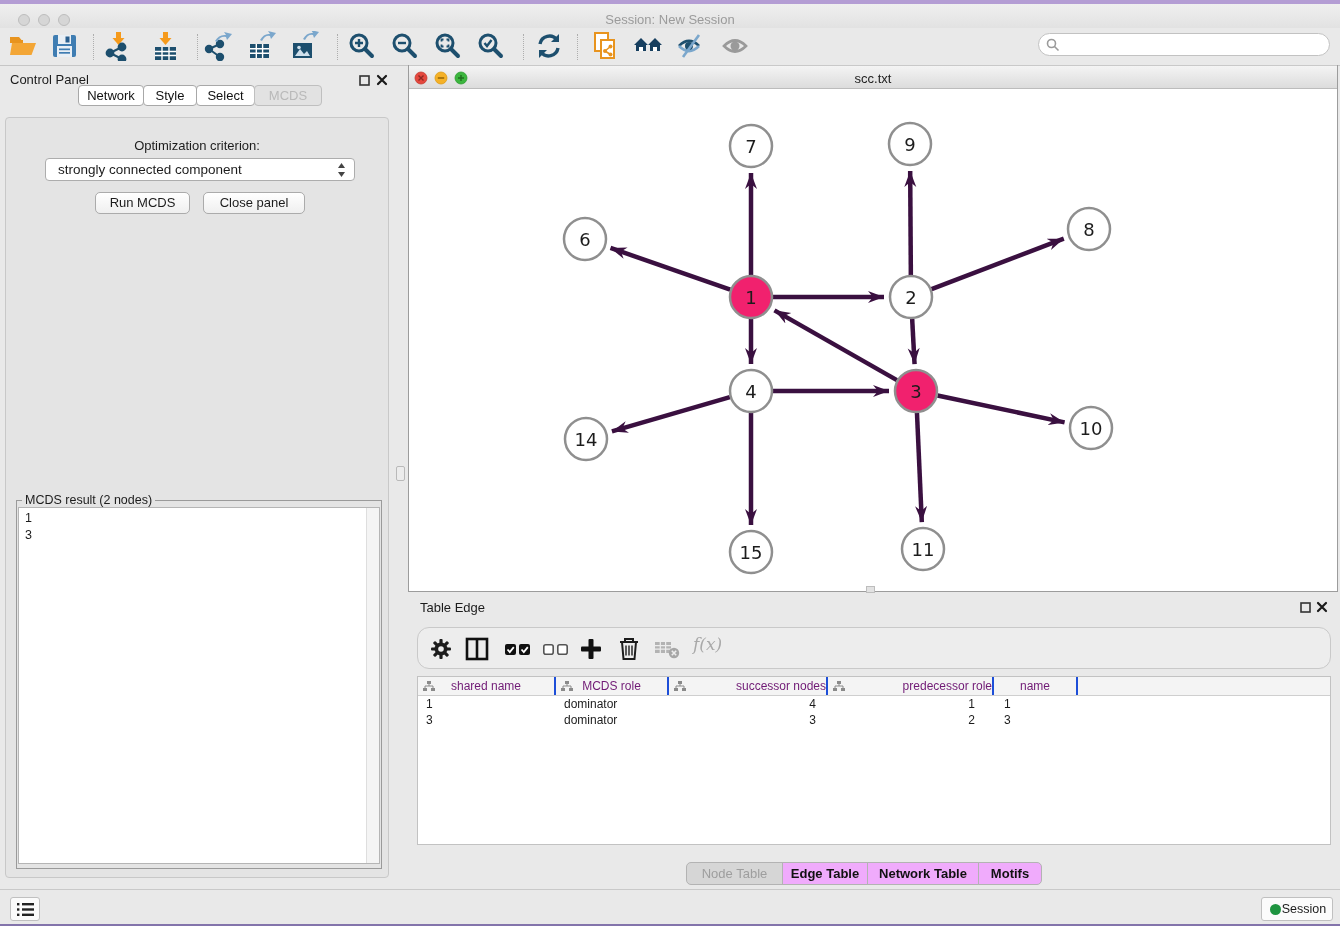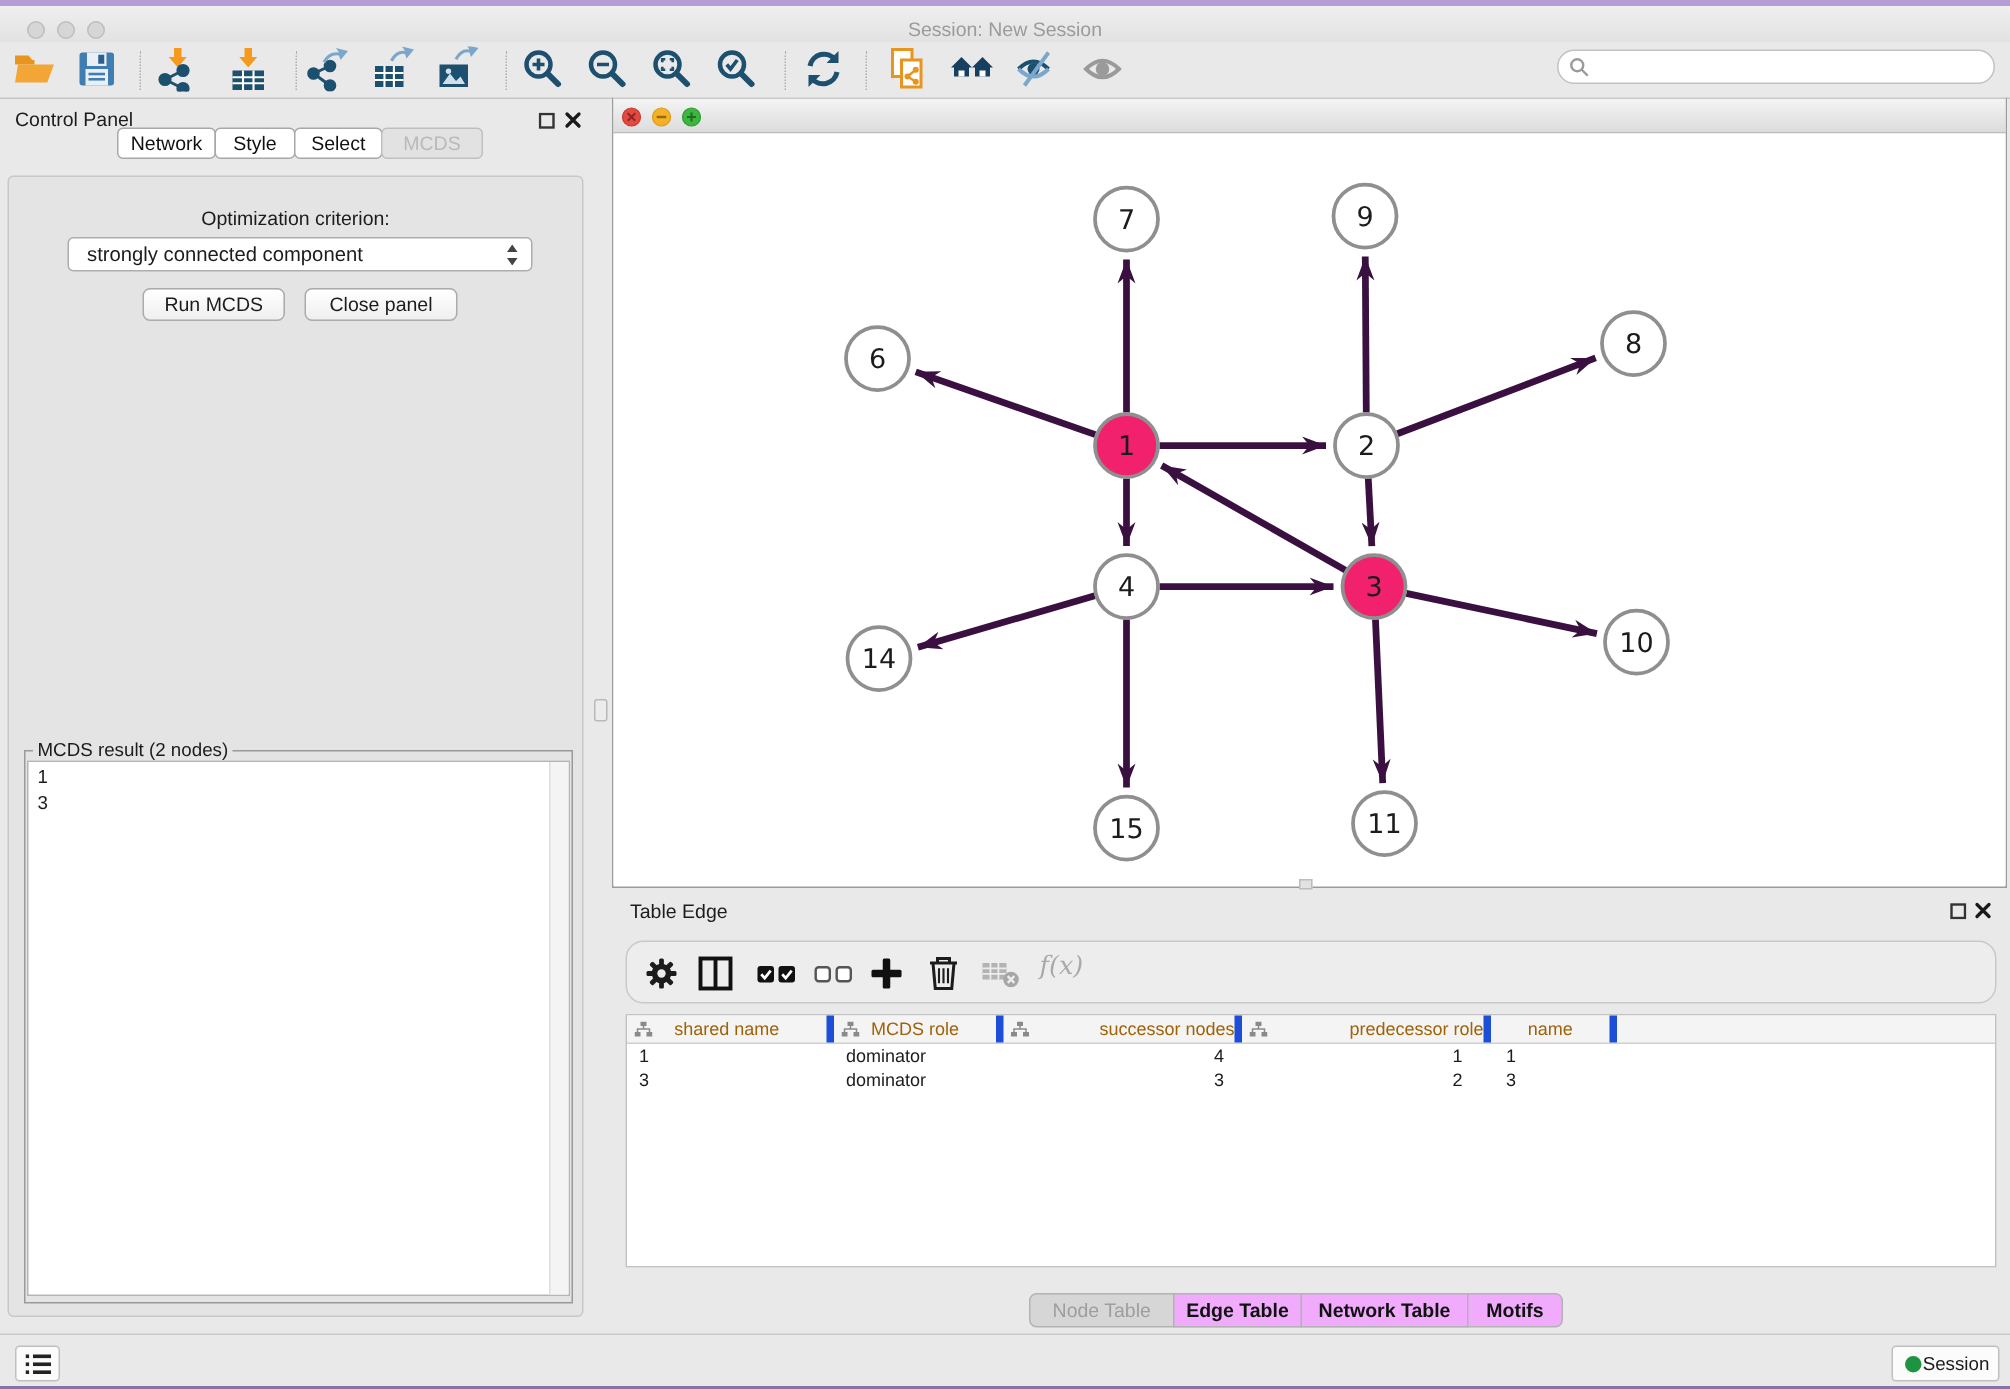--- a/index.html
+++ b/index.html
@@ -60,22 +60,22 @@
   .split-handle-bottom { top:586px; left:866px; width:9px; height:7px; background:#e2e2e2; border:1px solid #bdbdbd; }
 
   
   .tp-title { top:600px; left:420px; font-size:13px; }
   .tp-toolbar { top:627px; left:417px; width:914px; height:42px; background:#ededed;
                 border:1px solid #c9c9c9; border-radius:12px; }
   .tp-toolbar .ticon { position:absolute; top:8px; }
   .fx { font-family:"DejaVu Serif", serif; font-style:italic; font-size:17px; color:#a9a9a9; }
   .tp-tablebox { top:676px; left:417px; width:914px; height:169px; background:#fff; border:1px solid #c2c2c2; }
   .tp-header { display:flex; height:19px; background:#f4f4f4; border-bottom:1px solid #cfcfcf; }
-  .tp-hcell { position:relative; border-right:5px solid #1d4ed8; font-size:12px; text-align:center;
-              line-height:18px; color:#a16207; }
+  .tp-hcell { position:relative; border-right:2px solid #1d4ed8; font-size:12px; text-align:center;
+              line-height:18px; color:#701a75; }
   .tp-hcell svg { position:absolute; left:5px; top:4px; }
   .tr { display:flex; height:16px; font-size:12px; line-height:16px; }
   .td { overflow:hidden; white-space:nowrap; }
   .c0 { width:138px; padding-left:8px; }
   .c1 { width:113px; padding-left:8px; }
   .c2 { width:159px; padding-right:12px; text-align:right; }
   .c3 { width:166px; padding-right:19px; text-align:right; }
   .c4 { width:84px; padding-left:10px; }
   .tp-tabs { top:862px; left:687px; display:flex; }
   .tp-tab { height:23px; line-height:21px; font-size:13px; font-weight:bold; text-align:center; background:#f0abfc;
@@ -278,20 +278,21 @@
 <div class="abs net-win">
   <div class="net-titlebar">
     <svg class="abs" style="left:5px; top:5px" width="62" height="14">
       <circle cx="7" cy="7" r="6" fill="#e5483e" stroke="#c43a31" stroke-width="0.8"></circle>
       <path d="M4.5 4.5l5 5M9.5 4.5l-5 5" stroke="#8e2722" stroke-width="1.4"></path>
       <circle cx="27" cy="7" r="6" fill="#f5b127" stroke="#dd9a14" stroke-width="0.8"></circle>
       <path d="M23.8 7h6.4" stroke="#9a6a08" stroke-width="1.6"></path>
       <circle cx="47" cy="7" r="6" fill="#3cb63e" stroke="#2c9c30" stroke-width="0.8"></circle>
       <path d="M44 7h6M47 4v6" stroke="#1f6e1f" stroke-width="1.4"></path>
     </svg>
+    <div class="net-title">scc.txt</div>
   </div>
   <div class="net-canvas">
     <svg id="graph" width="928" height="501" viewBox="0 0 928 501">
       <defs>
         <marker id="arrow" markerWidth="18" markerHeight="14" refX="16" refY="7" orient="auto" markerUnits="userSpaceOnUse">
           <path d="M0 1L16 7L0 13L5 7z" fill="#3a1040"></path>
         </marker>
       </defs>
       <g id="edges">
           <line x1="342" y1="186" x2="342" y2="84" stroke="#3a1040" stroke-width="4.5" marker-end="url(#arrow)"></line>

